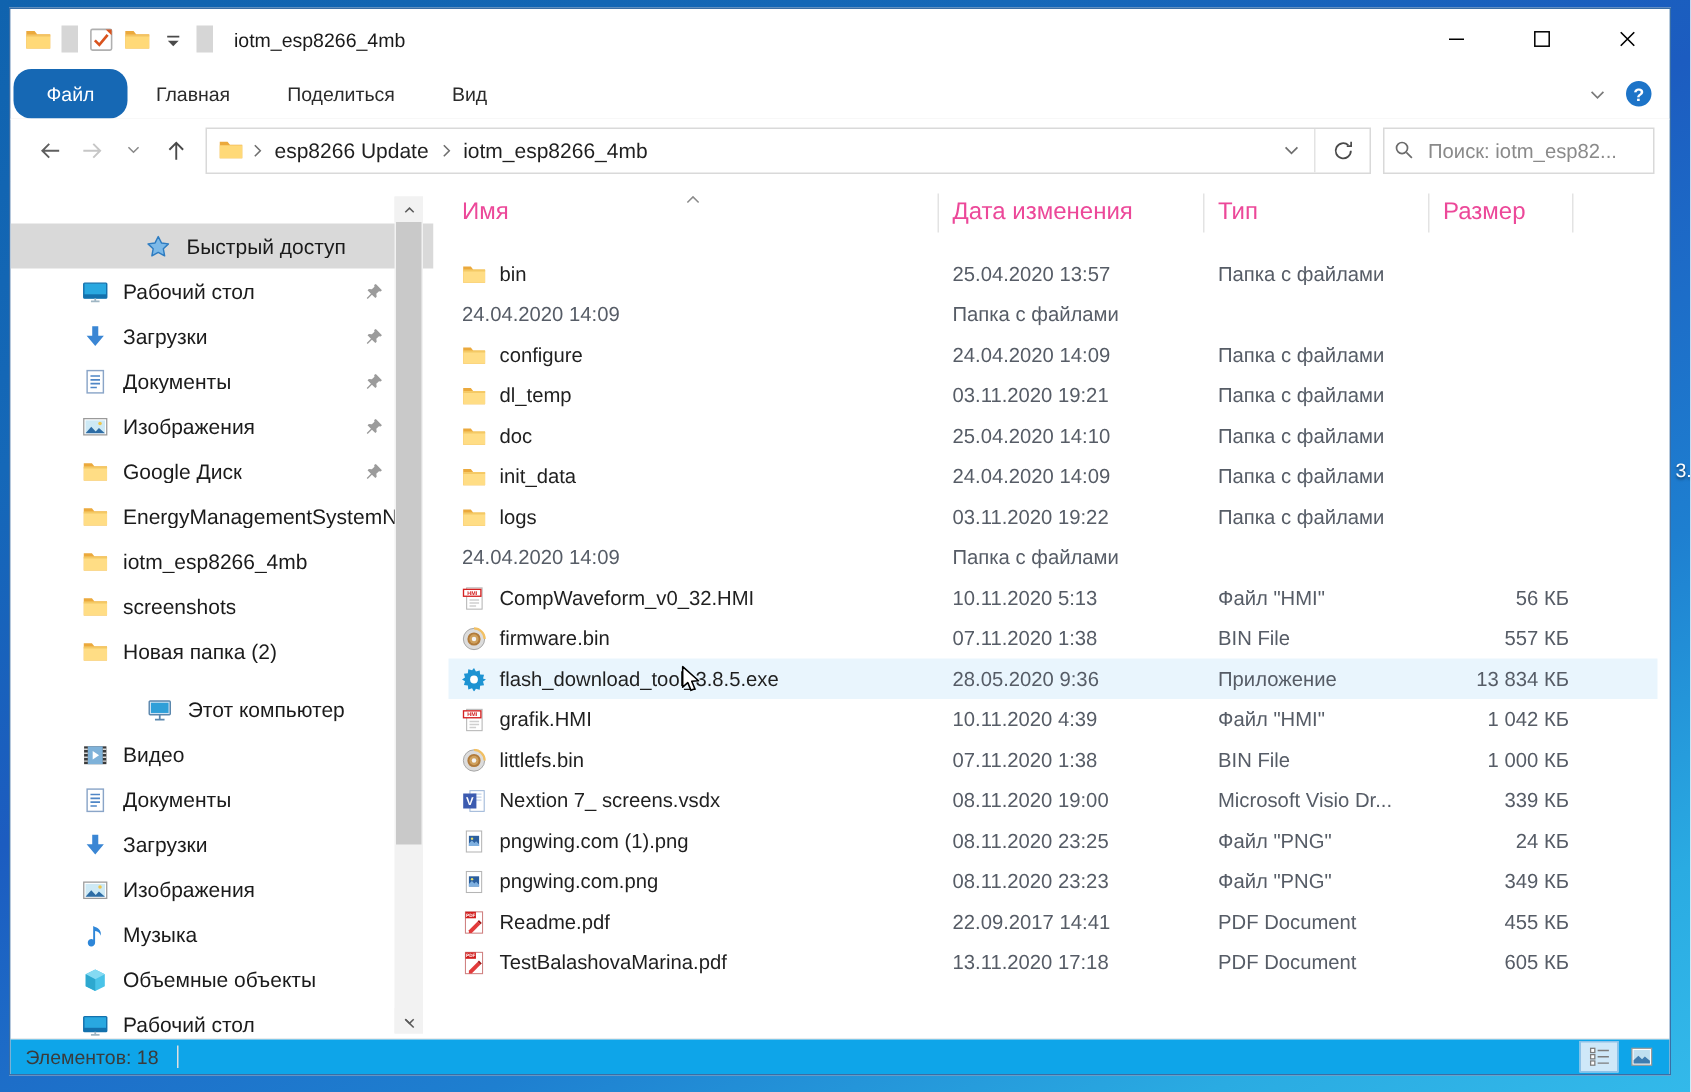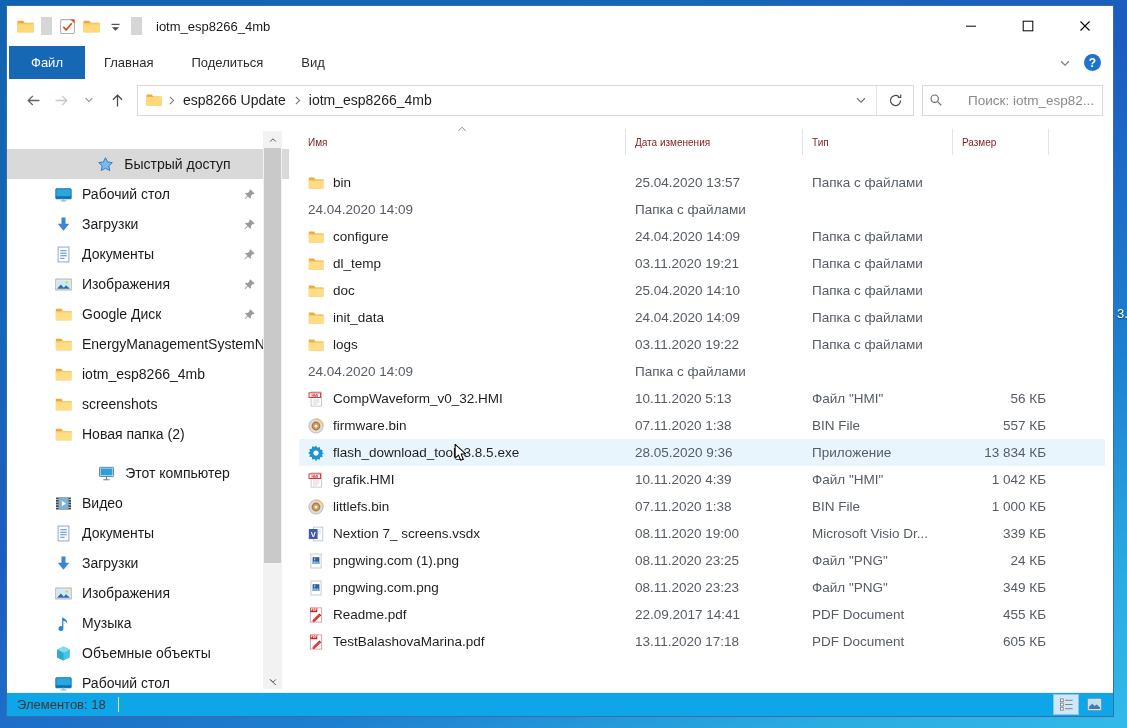--- a/index.html
+++ b/index.html
@@ -19,42 +19,42 @@
   .ticon{width:17px;height:17px;display:inline-block;}
   .ticon svg{width:100%;height:100%;display:block;}
   .win-title{margin-left:14px;font-size:13px;color:#1a1a1a;}
   .win-controls{margin-left:auto;display:flex;height:100%;}
   .wc{width:57px;height:100%;display:flex;align-items:center;justify-content:center;}
   .wc svg{width:12px;height:12px;}
 
   
   .tabsrow{position:absolute;left:0;top:40px;right:0;height:33px;display:flex;align-items:stretch;
            border-bottom:1px solid #e4e4e4;background:#fff;font-size:13px;}
-  .tab{display:flex;align-items:center;padding:0 19px;color:#2b2b2b;}
+  .tab{display:flex;align-items:center;padding:0 19px;color:#2b2b2b;border-radius:12px;}
   .tab.file{background:#1668b4;color:#fff;padding:0 22px;margin-left:2px;}
   .tabsrow-right{margin-left:auto;display:flex;align-items:center;gap:12px;padding-right:12px;}
   .chev{width:14px;height:14px;}
   .helpbtn{width:17px;height:17px;border-radius:50%;background:#1d74c8;color:#fff;font-size:12px;font-weight:bold;
            display:flex;align-items:center;justify-content:center;}
 
   
   .addrrow{position:absolute;left:0;top:73px;right:0;height:42px;display:flex;align-items:center;background:#fff;}
   .navbtn{width:28px;height:28px;display:flex;align-items:center;justify-content:center;}
   .navbtn svg{width:17px;height:17px;}
   .navchev svg{width:12px;height:12px;}
   .addrbox{margin-left:6px;width:777px;height:31px;border:1px solid #d9d9d9;display:flex;align-items:center;
            box-sizing:border-box;padding-left:8px;font-size:14px;color:#1f1f1f;}
   .crumb-sep{width:13px;height:13px;margin:0 3px;flex:0 0 13px;}
   .crumb{padding:0 2px;white-space:nowrap;}
   .addr-right{margin-left:auto;display:flex;align-items:center;height:100%;}
   .addr-dd{width:30px;height:100%;display:flex;align-items:center;justify-content:center;}
   .refresh{width:36px;height:100%;display:flex;align-items:center;justify-content:center;border-left:1px solid #e3e3e3;}
   .refresh svg{width:15px;height:15px;}
   .searchbox{margin-left:8px;width:181px;height:31px;border:1px solid #d9d9d9;box-sizing:border-box;
-             display:flex;align-items:center;padding:0 6px;gap:23px;}
+             display:flex;align-items:center;padding:0 6px;gap:7px;}
   .searchbox svg{width:14px;height:14px;flex:0 0 14px;}
   .searchbox input{border:0;outline:0;width:100%;font-size:13.5px;font-family:inherit;color:#444;background:transparent;}
   .searchbox input::placeholder{color:#8a8a8a;opacity:1;}
 
   
   .main{position:absolute;left:0;top:115px;right:0;bottom:23px;background:#fff;overflow:hidden;}
 
   
   .sidebar{position:absolute;left:0;top:0;bottom:0;width:282px;padding-top:28px;box-sizing:border-box;overflow:hidden;}
   .side-row{height:30px;display:flex;align-items:center;font-size:14px;color:#1b1b1b;position:relative;}
@@ -69,21 +69,21 @@
 
   
   .sscroll{position:absolute;left:256px;top:10px;width:19px;height:558px;background:#f2f2f2;}
   .sscroll .arr{position:absolute;left:0;width:19px;height:17px;display:flex;align-items:center;justify-content:center;background:#f2f2f2;}
   .sscroll .arr svg{width:10px;height:10px;}
   .sscroll .thumb{position:absolute;left:1px;top:17px;width:17px;height:415px;background:#c9c9c9;}
 
   
   .files{position:absolute;left:292px;top:0;right:8px;bottom:0;}
   .fhead{position:absolute;left:0;top:8px;display:grid;grid-template-columns:327px 177px 150px 96px;height:26px;
-         font-size:10px;color:#7f1d1d;}
+         font-size:16px;color:#ec4899;}
   .fhead .hc{display:flex;align-items:center;padding-left:9px;border-right:1px solid #e3e3e3;white-space:nowrap;overflow:hidden;}
   .sortcaret{position:absolute;left:157px;top:-6px;width:12px;height:10px;}
   .frows{position:absolute;left:0;top:48px;right:0;}
   .file-row{display:grid;grid-template-columns:327px 177px 150px 96px;height:27px;align-items:center;font-size:13.5px;}
   .file-row.hover{background:#e9f5fd;}
   .cname{display:flex;align-items:center;gap:9px;padding-left:9px;color:#1f1f1f;white-space:nowrap;overflow:hidden;}
   .cname .icon{width:16px;height:16px;flex:0 0 16px;}
   .cname .icon svg{width:100%;height:100%;display:block;}
   .c{padding-left:9px;color:#565c66;white-space:nowrap;overflow:hidden;}
   .csize{text-align:right;padding:0 3px 0 8px;color:#565c66;white-space:nowrap;}

